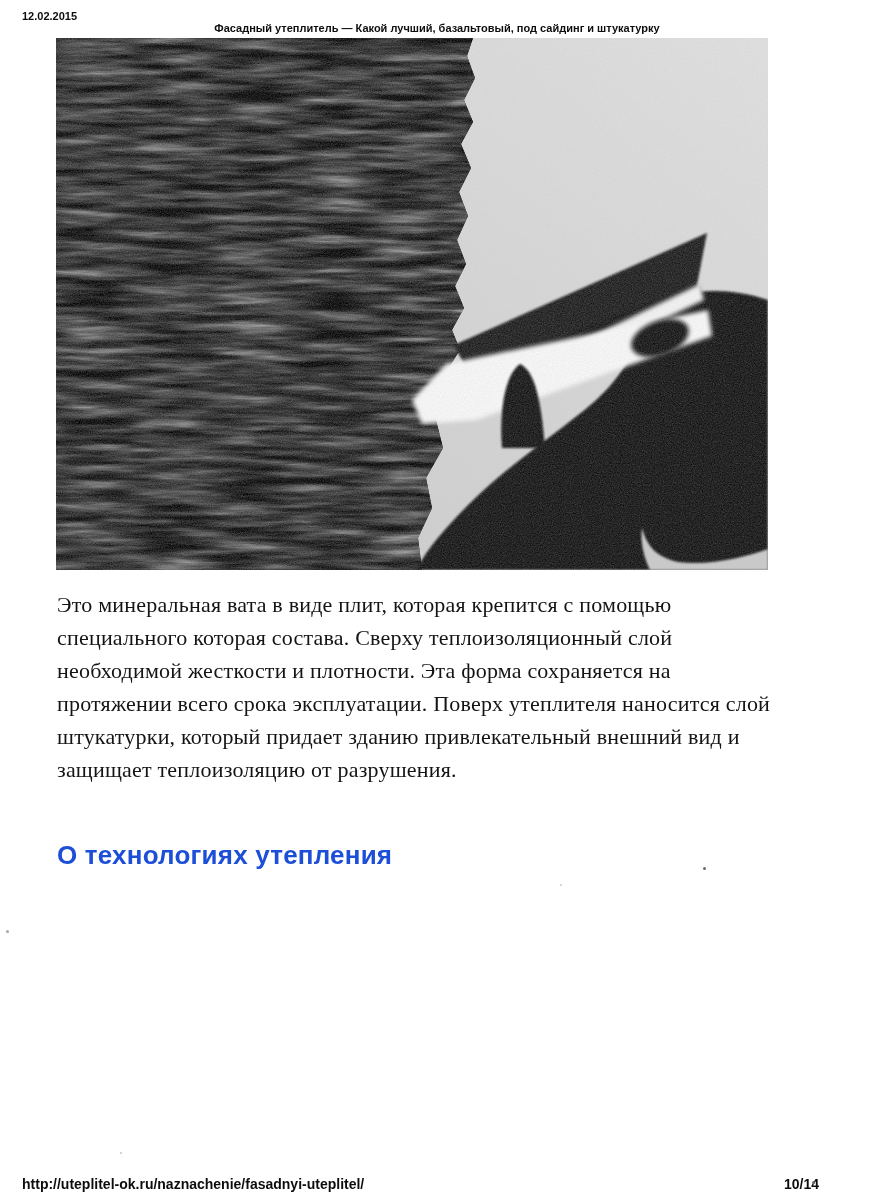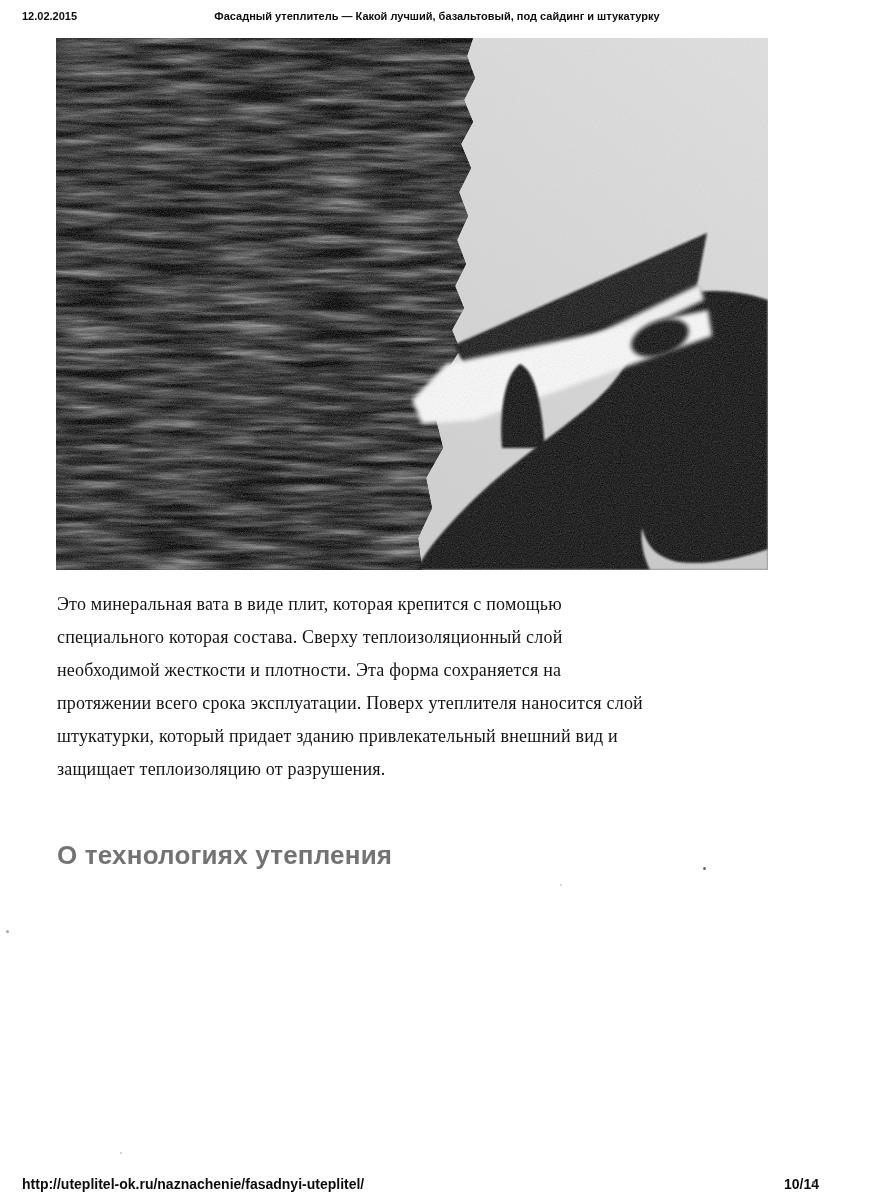--- a/index.html
+++ b/index.html
@@ -7,37 +7,37 @@
     position:relative;
     width:874px;height:1200px;
     background:#ffffff;
     overflow:hidden;
     font-family:"Liberation Sans",sans-serif;
     color:#111;
   }
   
   .print-header{position:absolute;left:0;top:10px;width:100%;height:16px;}
   .print-date{position:absolute;left:22px;top:0;font-size:11px;font-weight:700;color:#0d0d0d;white-space:nowrap;}
-  .print-title{position:absolute;left:0;top:0;width:100%;text-align:center;font-size:11px;font-weight:700;color:#0d0d0d;white-space:nowrap;}
+  .print-title{position:absolute;left:0;top:12px;width:100%;text-align:center;font-size:11px;font-weight:700;color:#0d0d0d;white-space:nowrap;}
   
   .photo{position:absolute;left:56px;top:38px;width:712px;height:532px;background:#d6d6d6;}
   .photo svg{display:block;width:712px;height:532px;}
   
   .article-text{
     position:absolute;left:57px;top:588px;width:760px;
     font-family:"Liberation Serif",serif;
-    font-size:18px;line-height:33px;color:#141414;
+    font-size:22px;line-height:33px;color:#141414;
     letter-spacing:0.2px;
   }
   .article-text .line{white-space:nowrap;}
   
   .section-heading{
     position:absolute;left:57px;top:840px;margin:0;
     font-family:"Liberation Sans",sans-serif;
-    font-size:26px;line-height:30px;font-weight:700;color:#737373;
+    font-size:26px;line-height:30px;font-weight:700;color:#1d4ed8;
     white-space:nowrap;letter-spacing:0.2px;
   }
   
   .print-footer{position:absolute;left:0;top:1176px;width:100%;height:16px;font-size:14px;font-weight:700;color:#0d0d0d;}
   .footer-url{position:absolute;left:22px;top:0;white-space:nowrap;}
   .footer-page{position:absolute;left:775px;top:0;white-space:nowrap;margin-left:9px;}
   
   .speck{position:absolute;border-radius:50%;background:#6a6a6a;}
 </style>
 </head>

